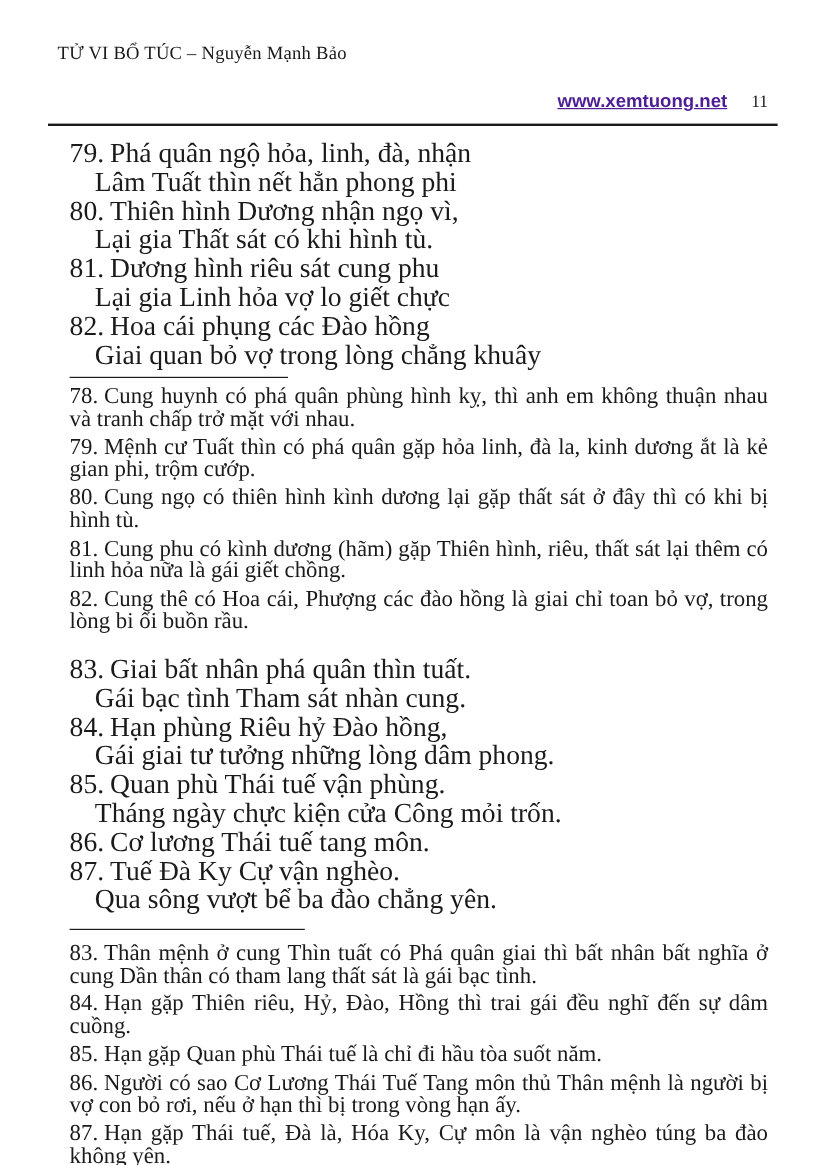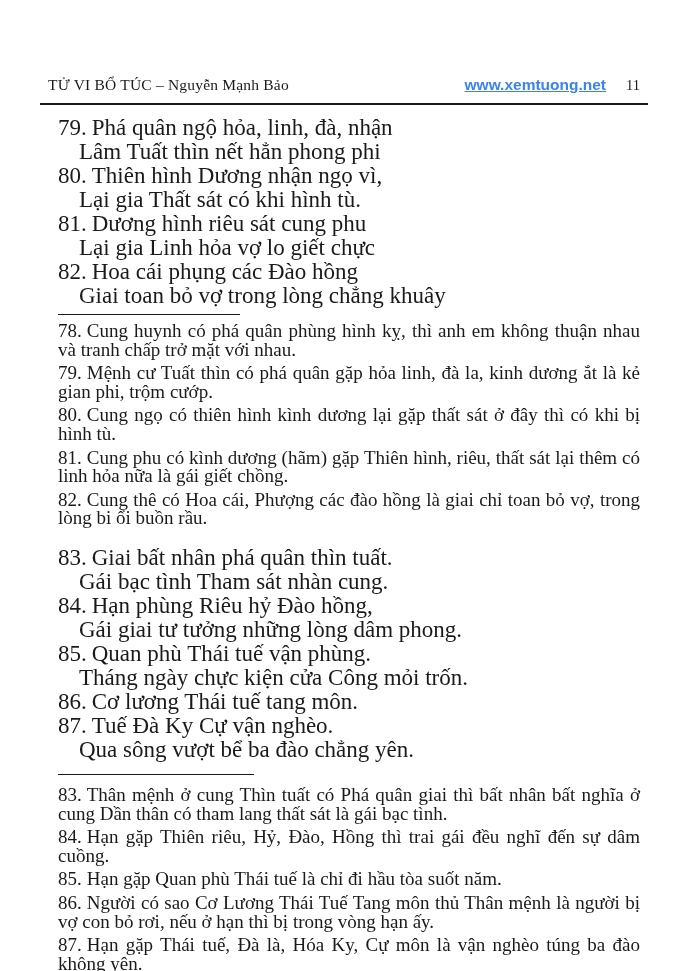--- a/index.html
+++ b/index.html
@@ -19,39 +19,39 @@
     width: 686px;
     height: 971px;
     padding: 36px 46px 0 58px;
     position: relative;
   }
 
   
   .header-row {
     display: flex;
     justify-content: space-between;
-    align-items: flex-end;
+    align-items: flex-start;
     margin-left: -10px;
   }
   .book-title {
     font-family: "Liberation Serif", serif;
     font-size: 15.5px;
     letter-spacing: 0.2px;
     white-space: nowrap;
   }
   .header-right {
     display: flex;
     align-items: baseline;
     gap: 20px;
   }
   .site-link {
     font-family: "Liberation Sans", sans-serif;
     font-weight: bold;
     font-size: 15.5px;
-    color: #3b82f6;
+    color: #4c1d95;
     text-decoration: underline;
     cursor: pointer;
     white-space: nowrap;
   }
   .page-num {
     font-family: "Liberation Serif", serif;
     font-size: 14.5px;
     margin-top: 41px;
   }
   .header-rule {
@@ -109,21 +109,21 @@
   <div class="header-rule"></div>
 
   <div class="verses">
     <div class="vline"><span class="vnum">79.</span><span>Phá quân ngộ hỏa, linh, đà, nhận</span></div>
     <div class="vline cont">Lâm Tuất thìn nết hẳn phong phi</div>
     <div class="vline"><span class="vnum">80.</span><span>Thiên hình Dương nhận ngọ vì,</span></div>
     <div class="vline cont">Lại gia Thất sát có khi hình tù.</div>
     <div class="vline"><span class="vnum">81.</span><span>Dương hình riêu sát cung phu</span></div>
     <div class="vline cont">Lại gia Linh hỏa vợ lo giết chực</div>
     <div class="vline"><span class="vnum">82.</span><span>Hoa cái phụng các Đào hồng</span></div>
-    <div class="vline cont">Giai toan bỏ vợ trong lòng chẳng khuây</div>
+    <div class="vline cont">Giai quan bỏ vợ trong lòng chẳng khuây</div>
   </div>
 
   <hr class="fn-rule">
 
   <div class="footnotes">
     <p><span class="fnum">78.</span><span>Cung huynh có phá quân phùng hình kỵ, thì anh em không thuận nhau và tranh chấp trở mặt với nhau.</span></p>
     <p><span class="fnum">79.</span><span>Mệnh cư Tuất thìn có phá quân gặp hỏa linh, đà la, kinh dương ắt là kẻ gian phi, trộm cướp.</span></p>
     <p><span class="fnum">80.</span><span>Cung ngọ có thiên hình kình dương lại gặp thất sát ở đây thì có khi bị hình tù.</span></p>
     <p><span class="fnum">81.</span><span>Cung phu có kình dương (hãm) gặp Thiên hình, riêu, thất sát lại thêm có linh hỏa nữa là gái giết chồng.</span></p>
     <p><span class="fnum">82.</span><span>Cung thê có Hoa cái, Phượng các đào hồng là giai chỉ toan bỏ vợ, trong lòng bi ổi buồn rầu.</span></p>

